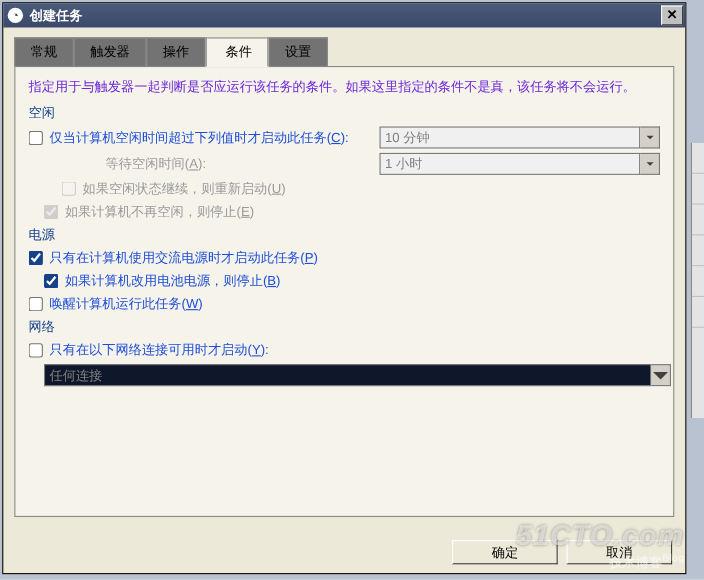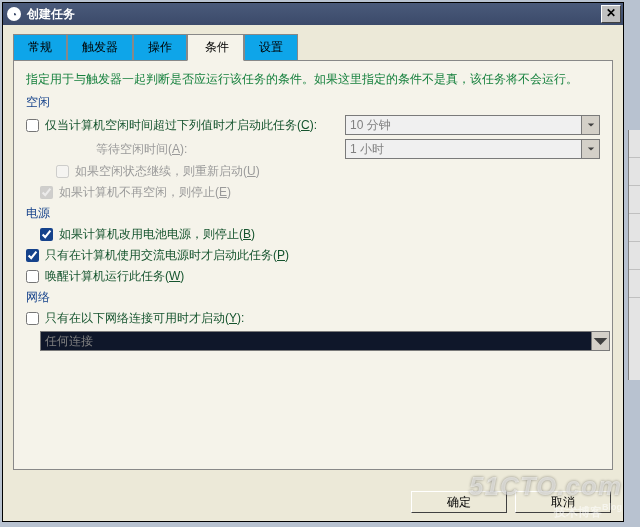--- a/index.html
+++ b/index.html
@@ -5,34 +5,34 @@
 * { box-sizing: border-box; margin: 0; padding: 0; font-family: "Microsoft YaHei", "SimSun", Tahoma, sans-serif; font-size: 12px; }
 body { background: #b8c2d0; width: 640px; height: 527px; position: relative; overflow: hidden; }
 
 .dialog { position: absolute; left: 2px; top: 2px; width: 622px; height: 520px; background: #ece9d8; border: 1px solid #000; }
 .titlebar { height: 22px; background: linear-gradient(#4a5a7a,#3b4a6a); color: #fff; display: flex; align-items: center; padding-left: 4px; }
 .titlebar .ticon { width: 14px; height: 14px; background: #fff; border-radius: 50%; margin-right: 6px; display: flex; align-items: center; justify-content: center; color: #3b4a6a; font-size: 10px; }
 .titlebar .ttext { flex: 1; font-weight: bold; }
 .titlebar .tclose { width: 20px; height: 18px; background: #c0c0c0; border: 1px solid #fff; border-right-color:#404040; border-bottom-color:#404040; color: #000; text-align: center; line-height: 14px; font-weight: bold; margin-right: 2px; cursor: pointer; }
 
 .tabs { display: flex; margin: 8px 10px 0 10px; }
-.tab { padding: 4px 14px; border: 1px solid #888; border-bottom: none; background: #0ea5e9; margin-right: 0px; cursor: pointer; position: relative; top: 1px; }
+.tab { padding: 4px 14px; border: 1px solid #888; border-bottom: none; background: #737373; margin-right: 0px; cursor: pointer; position: relative; top: 1px; }
 .tab.active { background: #f5f3ea; border-bottom: 1px solid #f5f3ea; z-index: 2; padding-left: 17px; }
 
 .panel { margin: 0 10px 0 10px; border: 1px solid #888; background: #f5f3ea; padding: 10px 12px 12px 12px; height: 410px; position: relative; }
 
-.desc { color: #15803d; margin-bottom: 6px; }
+.desc { color: #6d28d9; margin-bottom: 6px; }
 .section-label { color: #15428b; margin: 4px 0 2px 0; }
 .row { display: flex; align-items: center; margin: 4px 0; }
 .row.indent1 { margin-left: 14px; }
 .row.indent2 { margin-left: 30px; }
 .chk { width: 13px; height: 13px; margin-right: 6px; accent-color: #15428b; }
 .lbl { color: #000; }
 .lbl.disabled, .lbl .hotkey.disabled { color: #9a9a9a; }
-.lbl.blue { color: #14532d; }
+.lbl.blue { color: #1d4ed8; }
 .hotkey { text-decoration: underline; }
 
 .combo { flex: 0 0 255px; margin-left: auto; display: flex; }
 .combo input { flex: 1; height: 20px; border: 1px solid #7a7a7a; padding: 0 4px; background: #fff; color: #808080; }
 .combo input:disabled { background: #f0f0f0; }
 .combo .btn { width: 18px; height: 20px; border: 1px solid #7a7a7a; border-left: none; background: #d4d0c8; display: flex; align-items: center; justify-content: center; }
 .combo .btn svg { width: 8px; height: 8px; }
 
 .wide-combo { margin: 4px 0 0 14px; display: flex; width: 570px; }
 .wide-combo input { flex:1; height: 20px; border: 1px solid #7a7a7a; background: #0f172a; color: #808080; padding: 0 4px; }
@@ -110,31 +110,31 @@
 
     <div class="row indent1">
       <input type="checkbox" class="chk" checked="" disabled="" style="">
       <span class="lbl disabled">
         <span>如果计算机不再空闲，则停止(</span><span class="hotkey">E</span><span>)</span>
       </span>
     </div>
 
     <div class="section-label">电源</div>
 
+    <div class="row">
+      <input type="checkbox" class="chk" checked="" style="">
+      <span class="lbl blue">
+        <span>只有在计算机使用交流电源时才启动此任务(</span><span class="hotkey">P</span><span>)</span>
+      </span>
+    </div>
+
     <div class="row indent1">
       <input type="checkbox" class="chk" checked="" style="">
       <span class="lbl blue">
         <span>如果计算机改用电池电源，则停止(</span><span class="hotkey">B</span><span>)</span>
-      </span>
-    </div>
-
-    <div class="row">
-      <input type="checkbox" class="chk" checked="" style="">
-      <span class="lbl blue">
-        <span>只有在计算机使用交流电源时才启动此任务(</span><span class="hotkey">P</span><span>)</span>
       </span>
     </div>
 
     <div class="row">
       <input type="checkbox" class="chk" style="">
       <span class="lbl blue">
         <span>唤醒计算机运行此任务(</span><span class="hotkey">W</span><span>)</span>
       </span>
     </div>
 

